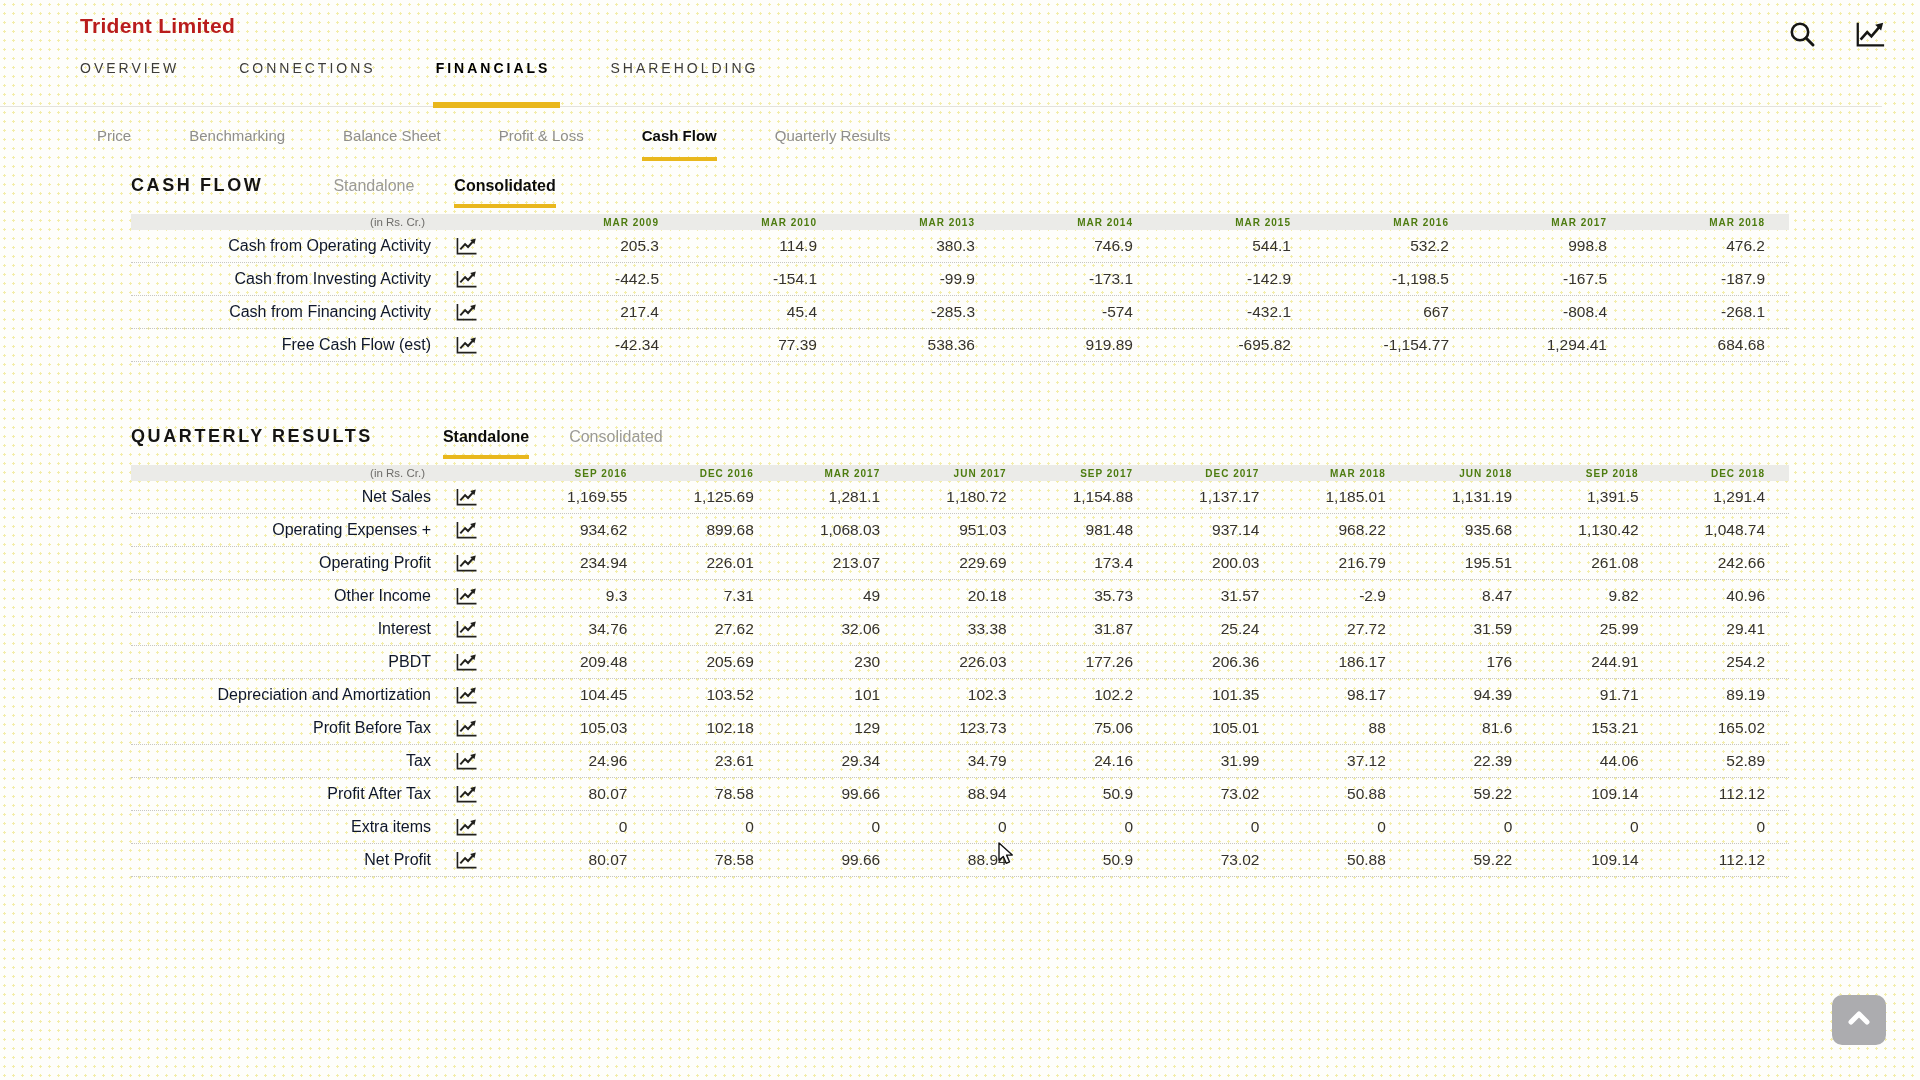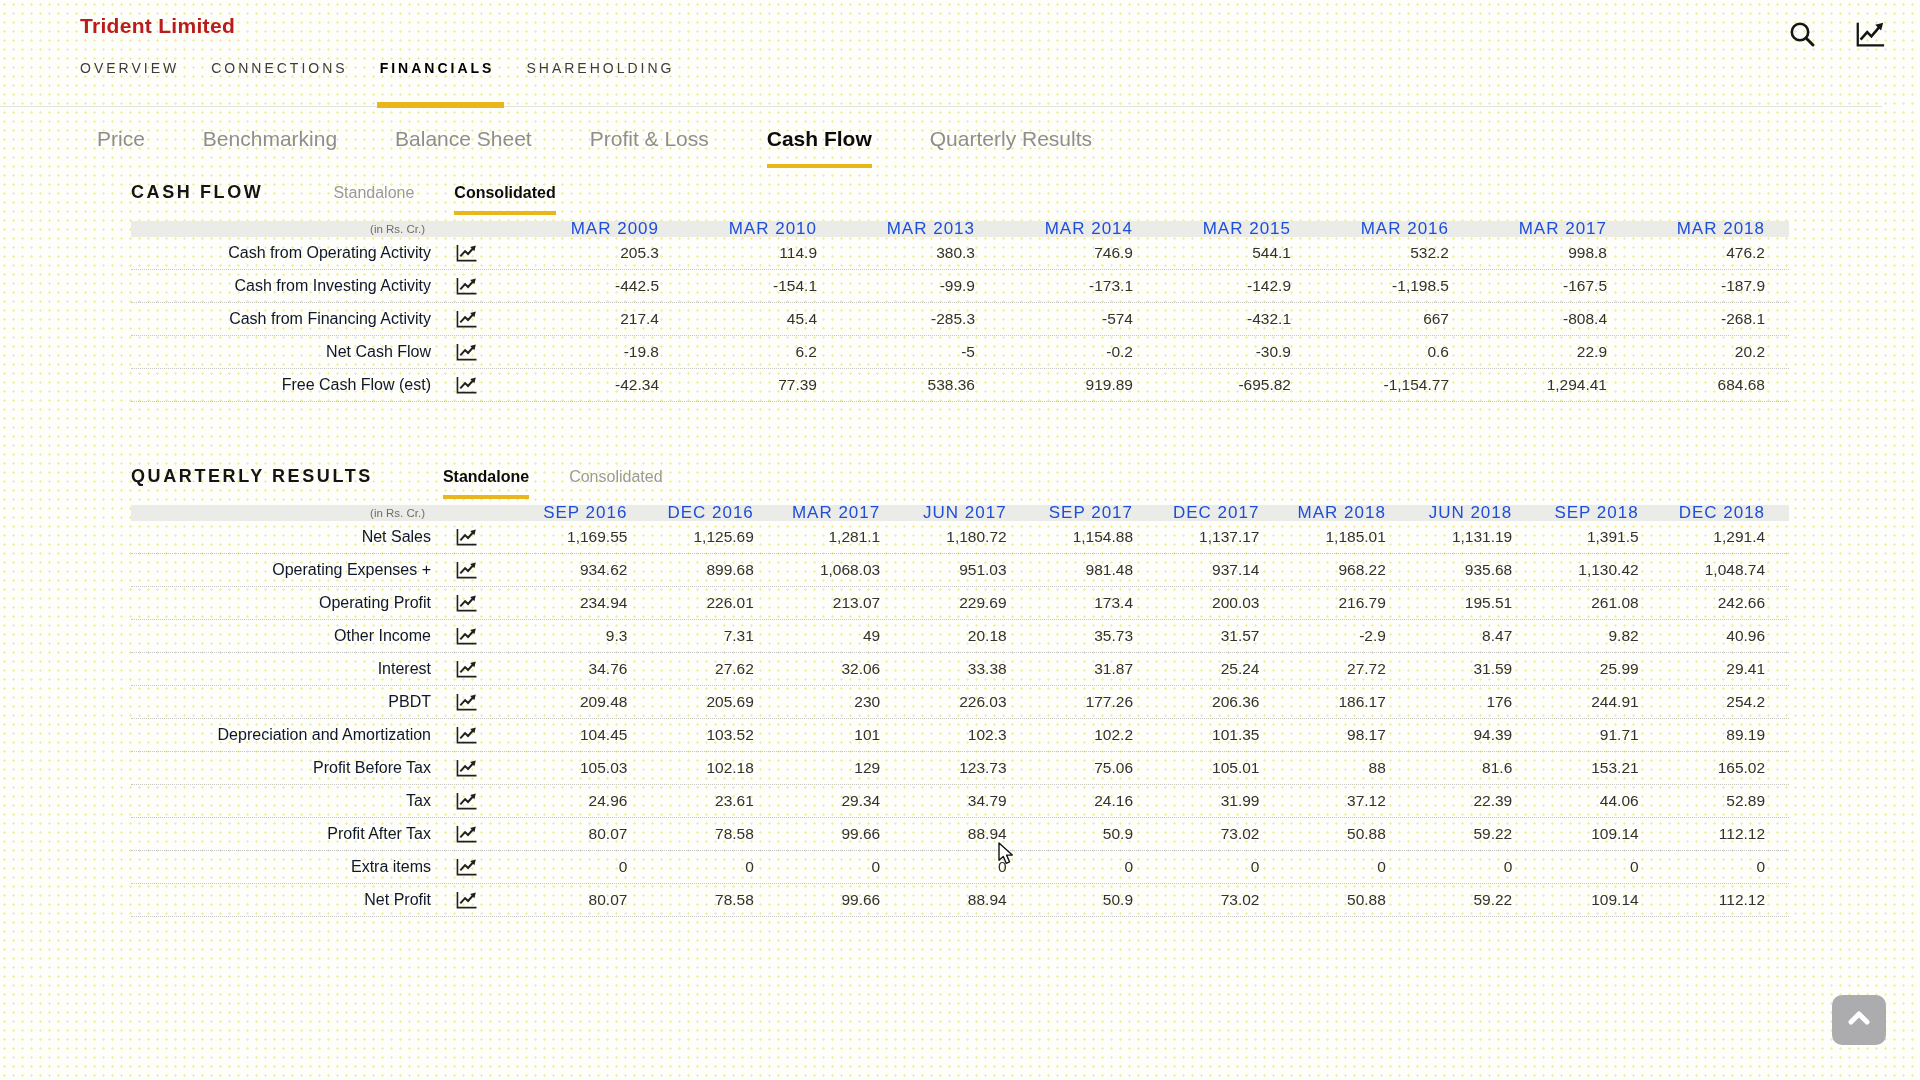--- a/index.html
+++ b/index.html
@@ -12,49 +12,49 @@
     background-image:radial-gradient(circle, #f3eda9 1.05px, transparent 1.25px);
     background-size:9px 9px;
   }
   
   .top-header{ padding:14px 0 0 80px; }
   .page-title{ font-size:21px; font-weight:700; letter-spacing:.3px; color:#b91c1c; }
   .header-icons{ position:absolute; top:18px; right:34px; display:flex; gap:36px; align-items:center; }
   .hicon{ width:32px; height:32px; display:flex; align-items:center; justify-content:center; cursor:pointer; }
 
   
-  .main-tabs{ display:flex; gap:32px; padding:22px 0 30px 80px; border-bottom:1px solid #e4e3de; margin-right:38px; }
+  .main-tabs{ display:flex; gap:60px; padding:22px 0 30px 80px; border-bottom:1px solid #e4e3de; margin-right:38px; }
   .main-tab{ font-size:14px; letter-spacing:3px; color:#3d3c3a; position:relative; cursor:pointer; white-space:nowrap; }
   .main-tab.active{ font-weight:700; color:#000; }
   .main-tab.active::after{ content:""; position:absolute; left:-3px; right:-10px; bottom:-32px; height:6px; background:var(--accent); }
 
   
   .sub-tabs{ display:flex; gap:58px; padding:20px 0 0 97px; align-items:flex-start; }
-  .sub-tab{ font-size:21px; color:#8f8e8b; padding-bottom:13px; cursor:pointer; white-space:nowrap; }
+  .sub-tab{ font-size:15px; color:#8f8e8b; padding-bottom:13px; cursor:pointer; white-space:nowrap; }
   .sub-tab.active{ color:#0b0b0a; font-weight:700; border-bottom:4px solid var(--accent); }
 
   
   .content{ margin:14px 0 0 131px; width:1658px; }
   .section{ margin-top:0; }
   .section + .section{ margin-top:64px; }
   .section-header{ display:flex; align-items:baseline; }
   .section-title{ font-size:18px; font-weight:700; letter-spacing:2.6px; color:#151412; margin-right:70px; }
   .toggle{ display:flex; gap:40px; align-items:baseline; }
   .toggle-option{ font-size:16px; color:#9b9a96; padding-bottom:9px; cursor:pointer; }
   .toggle-option.active{ color:#0c0c0b; font-weight:700; border-bottom:4px solid var(--accent); }
 
   
   .fin-table{ margin-top:6px; width:100%; }
   .t-header{ display:flex; align-items:center; height:16px; background:#ebebe8; padding-right:24px; }
   .t-row{ display:flex; align-items:center; height:33px; border-bottom:1px dotted #c7c6c2; padding-right:24px; }
   .t-label-cell{ width:300px; flex:0 0 300px; padding-left:10px; }
   .t-unit{ text-align:right; padding-right:6px; font-size:11.5px; color:#6e6d6a; }
   .t-icon-cell{ width:70px; flex:0 0 70px; display:flex; justify-content:center; align-items:center; cursor:pointer; }
   .t-val{ flex:1 1 0; text-align:right; }
-  .t-col-head{ font-size:17px; font-weight:400; letter-spacing:1px; color:#1d4ed8; }
+  .t-col-head{ font-size:10px; font-weight:700; letter-spacing:1px; color:#4d7c0f; }
   .t-num{ font-size:15.5px; color:var(--num); }
   .t-row-label{ font-size:16px; color:#0f172a;text-align:right; }
 
   
   .scroll-top{ position:absolute; right:34px; top:995px; width:54px; height:50px; border-radius:10px;
     background:#acacaf; display:flex; align-items:center; justify-content:center; cursor:pointer; }
 
   
   .cursor{ position:absolute; left:998px; top:842px; pointer-events:none; }
 </style>
@@ -166,38 +166,20 @@
             </svg>
           </div>
           <div class="t-val t-num">217.4</div>
           <div class="t-val t-num">45.4</div>
           <div class="t-val t-num">-285.3</div>
           <div class="t-val t-num">-574</div>
           <div class="t-val t-num">-432.1</div>
           <div class="t-val t-num">667</div>
           <div class="t-val t-num">-808.4</div>
           <div class="t-val t-num">-268.1</div>
-        </div>
-        <div class="t-row">
-          <div class="t-label-cell t-row-label">Net Cash Flow</div>
-          <div class="t-icon-cell">
-            <svg width="23" height="20" viewBox="0 0 24 21">
-              <path d="M2.5 2 V18.5 H22.5" fill="none" stroke="#21201d" stroke-width="1.7"></path>
-              <path d="M5.5 14 L10.5 8.5 L13.6 11.5 L19 5.5" fill="none" stroke="#21201d" stroke-width="2.1"></path>
-              <polygon points="21.8,2.6 15.9,4.2 20.3,8.6" fill="#21201d"></polygon>
-            </svg>
-          </div>
-          <div class="t-val t-num">-19.8</div>
-          <div class="t-val t-num">6.2</div>
-          <div class="t-val t-num">-5</div>
-          <div class="t-val t-num">-0.2</div>
-          <div class="t-val t-num">-30.9</div>
-          <div class="t-val t-num">0.6</div>
-          <div class="t-val t-num">22.9</div>
-          <div class="t-val t-num">20.2</div>
         </div>
         <div class="t-row">
           <div class="t-label-cell t-row-label">Free Cash Flow (est)</div>
           <div class="t-icon-cell">
             <svg width="23" height="20" viewBox="0 0 24 21">
               <path d="M2.5 2 V18.5 H22.5" fill="none" stroke="#21201d" stroke-width="1.7"></path>
               <path d="M5.5 14 L10.5 8.5 L13.6 11.5 L19 5.5" fill="none" stroke="#21201d" stroke-width="2.1"></path>
               <polygon points="21.8,2.6 15.9,4.2 20.3,8.6" fill="#21201d"></polygon>
             </svg>
           </div>

